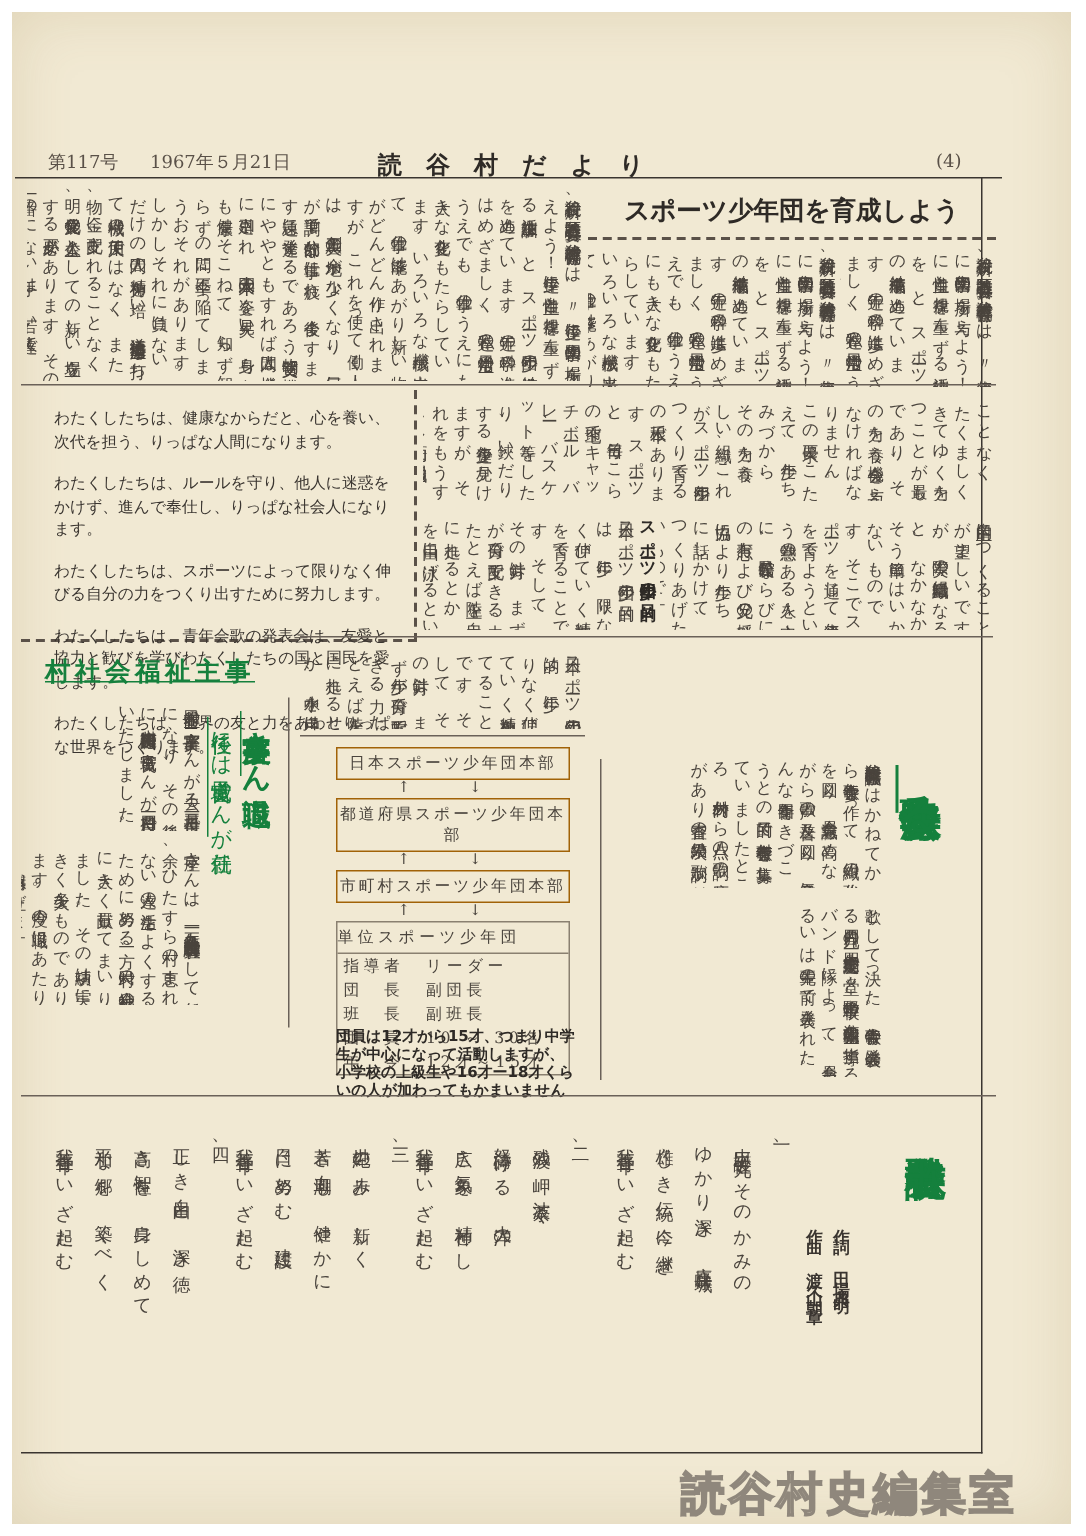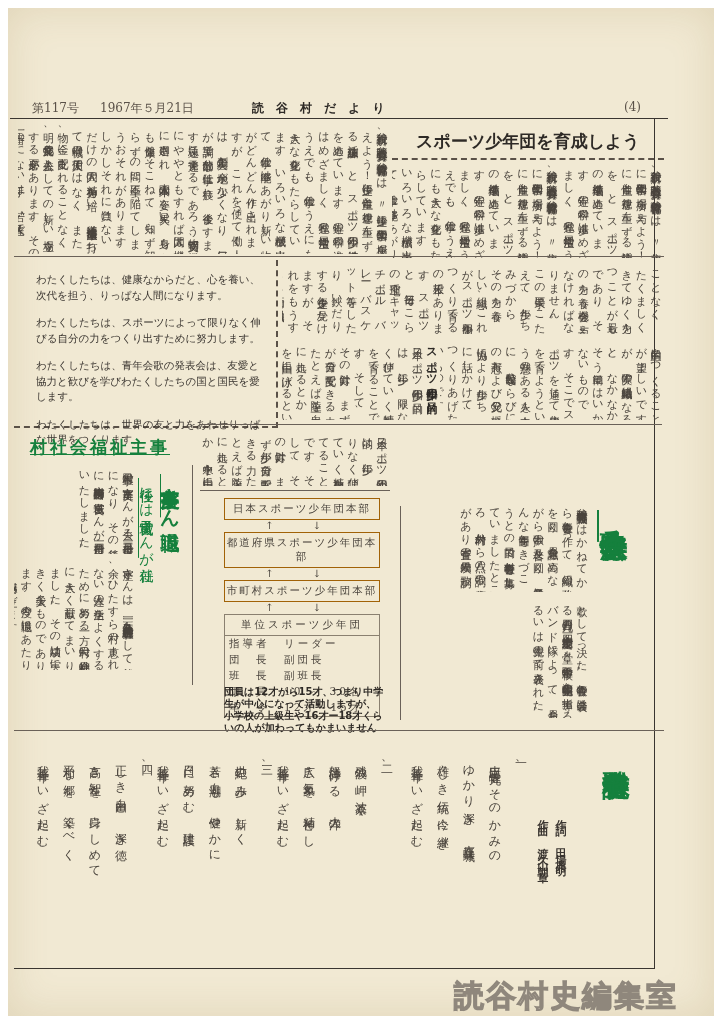--- a/index.html
+++ b/index.html
@@ -19,39 +19,39 @@
   .pledge{position:absolute;left:14px;top:260px;width:262px;height:166px;border-bottom:2px dashed #5a5148;border-right:2px dashed #5a5148;}
   .pledge h3{margin:0;font-size:14px;text-align:center;font-family:"DejaVu Sans",sans-serif;letter-spacing:4px;color:#2e2a26;}
   .pledge ol{margin:6px 0 0 0;padding-left:10px;list-style:none;font-size:10.5px;line-height:15.5px;}
   .pledge li{margin:12px;}
   .hr{position:absolute;border-top:1px solid #6a6158;}
   .vr{position:absolute;border-left:1px solid #6a6158;}
   .org{position:absolute;left:224px;top:498px;width:156px;font-size:10.5px;color:#4a443d;}
   .org .box{border:1px solid #a16207;text-align:center;padding:3px 0;letter-spacing:2px;}
   .org .arr{text-align:center;font-size:10px;letter-spacing:18px;height:12px;line-height:12px;}
   .org .unit{border:1px solid #8a8070;}
-  .org .unit .head{text-align:center;padding:3px 0;border-bottom:1px solid #8a8070;letter-spacing:3px;}
+  .org .unit .head{padding:3px 0;border-bottom:1px solid #8a8070;letter-spacing:3px;}
   .org table{width:100%;border-collapse:collapse;font-size:10.5px;}
   .org td{padding:1px 4px;letter-spacing:3px;}
   .note{position:absolute;left:224px;top:686px;width:160px;font-size:10px;line-height:12px;font-weight:bold;font-family:"DejaVu Sans",sans-serif;color:#2e2a26;}
   .big{position:absolute;font-weight:bold;color:#15803d;text-decoration:underline;}
   .stamp{position:absolute;left:454px;top:976px;font-size:30px;font-weight:bold;font-family:"DejaVu Sans",sans-serif;
          color:#d8cfbf;-webkit-text-stroke:1.2px #8f877c;letter-spacing:2px;}
   .frame{position:absolute;left:14px;top:118px;width:640px;height:850px;border-right:1.5px solid #3a3530;border-bottom:1.5px solid #3a3530;}
   .lyric{position:absolute;font-size:12px;line-height:26px;letter-spacing:2px;color:#4a443d;}
 </style>
 </head>
 <body>
 
 <div class="paper"></div>
 
 <div class="hdr">
   <span style="left:20px">第117号</span>
   <span style="left:88px">1967年５月21日</span>
-  <span style="left:240px;font-weight:bold;font-size:12px;color:#2e2a26">読　谷　村　だ　よ　り</span>
+  <span style="left:240px;font-weight:bold;font-size:16px;color:#2e2a26">読　谷　村　だ　よ　り</span>
   <span style="left:612px">(4)</span>
 </div>
 <div class="hdr-rule"></div>
 <div class="frame"></div>
 
 <div class="title-box">スポーツ少年団を育成しよう</div>
 
 <div class="block v" style="left:18px;top:124px;width:370px;height:130px;">
   <p>読谷村役所、読谷区教育委員会、読谷村体育協会では、〃少年達に集団学習の場所を与えよう！少年達に自主性と規律を重んずる生活訓練を、と、スポーツ少年団の結成準備を進めています。近年の科学の進歩はめざましく、私達の日常生活のうえでも、仕事のうえにも大きな変化をもたらしています。いろいろな機械が出来て、仕事の能率はあがり新しい物がどんどん作り出されますが、これを使って働く人は、創意工夫の余地が少なくなり、毎日が単調で部分的な仕事に疲れ、今後ますます急速に発達するであろう物質文明、機械化にややともすれば人間は機械に引廻され、人間本来の姿を見失い、身も心も健康をそこねて、知らず知らずの間に不幸に陥ってしまうおそれがあります。しかしそれに負けないだけの人間の精神力を培い、道徳生活健康生活を打ち立て機械の使用人ではなく、また物、金に支配されることなく、文明、文化発展の主人公としての新しい立場を確立する必要があります。その一番のにない手は、若い人達です。これから伸びようとする少年たちは、どんな環境にあっても自分を見失う</p>
 </div>
@@ -59,20 +59,21 @@
   <p>読谷村役所、読谷区教育委員会、読谷村体育協会では、〃少年達に集団学習の場所を与えよう！少年達に自主性と規律を重んずる生活訓練を、と、スポーツ少年団の結成準備を進めています。近年の科学の進歩はめざましく、私達の日常生活のうえでも、仕事のうえにも大きな変化をもたらしています。いろいろな機械が出来て、仕事の能率はあがり新しい物がどんどん作り出されますが、これを使って働く人は、創意工夫の余地が少なくなり、毎日が単調で部分的な仕事に疲れ、今後ますます急速に発達するであろう物質文明、機械化にややともすれば人間は機械に引廻され、人間本来の姿を見失い、身も心も健康をそこねて、知らず知らずの間に不幸に陥ってしまうおそれがあります。しかしそれに負けないだけの人間の精神力を培い、道徳生活健康生活を打ち立て機械の使用人ではなく、また物、金に支配されることなく、文明、文化発展の主人公としての新しい立場を確立する必要があります。その一番のにない手は、若い人達です。これから伸びようとする少年たちは、どんな環境にあっても自分を見失う</p>
 </div>
 <div class="block v" style="left:392px;top:162px;width:166px;height:96px;">
   <p>読谷村役所、読谷区教育委員会、読谷村体育協会では、〃少年達に集団学習の場所を与えよう！少年達に自主性と規律を重んずる生活訓練を、と、スポーツ少年団の結成準備を進めています。近年の科学の進歩はめざましく、私達の日常生活のうえでも、仕事のうえにも大きな変化をもたらしています。いろいろな機械が出来て、仕事の能率はあがり新しい物がどんどん作り出されますが、これを使って働く人は、創意工夫の余地が少なくなり、毎日が単調で部分的な仕事に疲れ、今後ますます急速に発達するであろう物質文明、機械化にややともすれば人間は機械に引廻され、人間本来の姿を見失い、身も心も健康をそこねて、知らず知らずの間に不幸に陥ってしまうおそれがあります。しかしそれに負けないだけの人間の精神力を培い、道徳生活健康生活を打ち立て機械の使用人ではなく、また物、金に支配されることなく、文明、文化発展の主人公としての新しい立場を確立する必要があります。その一番のにない手は、若い人達です。これから伸びようとする少年たちは、どんな環境にあっても自分を見失う</p>
 </div>
 <div class="hr" style="left:14px;top:256px;width:650px;"></div>
 
 <div class="pledge">
   <ol>
     <li>わたくしたちは、健康なからだと、心を養い、次代を担う、りっぱな人間になります。</li>
+    <li>わたくしたちは、ルールを守り、他人に迷惑をかけず、進んで奉仕し、りっぱな社会人になります。</li>
     <li>わたくしたちは、スポーツによって限りなく伸びる自分の力をつくり出すために努力します。</li>
     <li>わたくしたちは、青年会歌の発表会は、友愛と協力と歓びを学びわたくしたちの国と国民を愛します。</li>
     <li>わたくしたちは、世界の友と力をあわせりっぱな世界をつくります。</li>
   </ol>
 </div>
 
 <div class="block v" style="left:282px;top:262px;width:380px;height:72px;">
   <p>ことなく、たくましく生きてゆく力を持つことが最も必要であり、その力を養う機会を与えなければなりません。この要求にこたえて、少年たちみづから、その力を養う。新しい組織、これがスポーツ少年団をつくり育てる必要の根本であります。スポーツ少年団と、毎日そこらの空地でキャッチボール、バレー、バスケット等をしたり、鋏いだりする少年達を見かけますが、それをもうすこし計画的、組織的に、目的々にしたものをスポーツ少年団と呼びます。すなわち、各部落の地域で同じようなスポーツをする目的をもった少年達でクラブ（団）をつくり、それを登録したものをスポーツ少年団といいます。組織のたてまえとしては少年達同志で話し合って、</p>
 </div>
 <div class="block v" style="left:440px;top:340px;width:222px;height:80px;">

